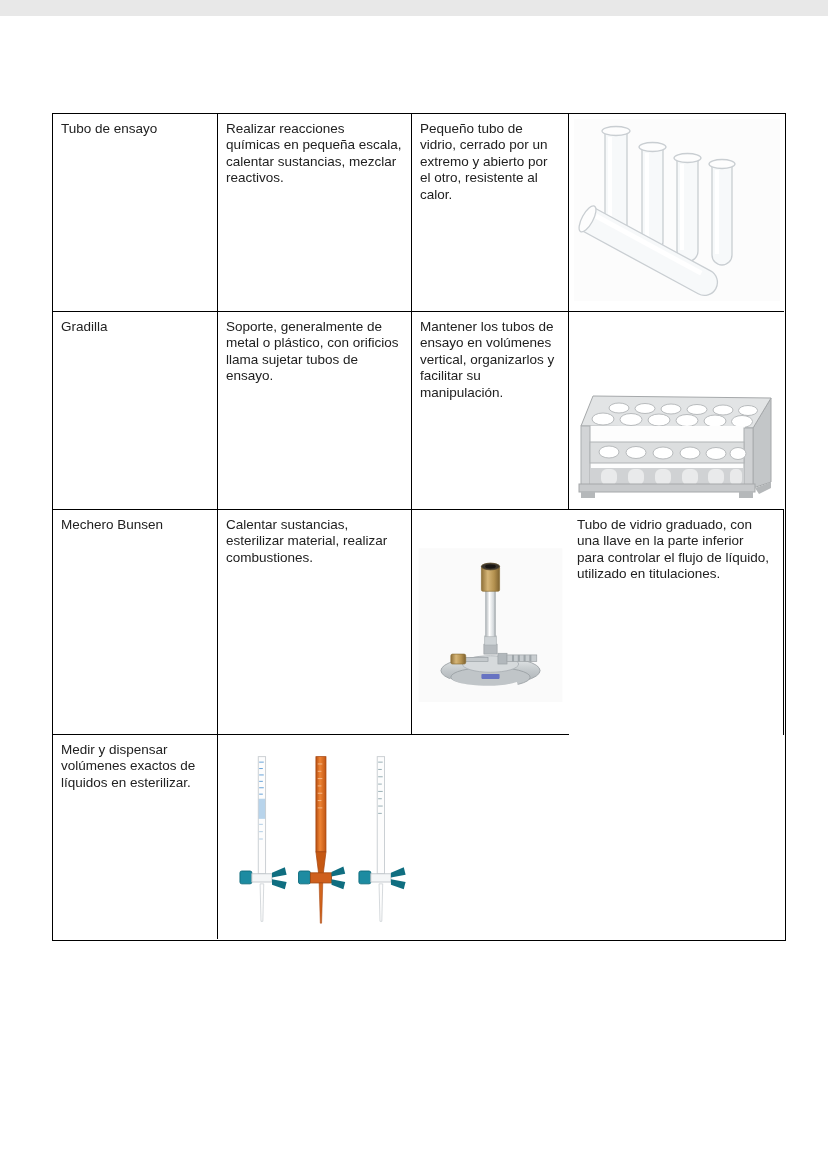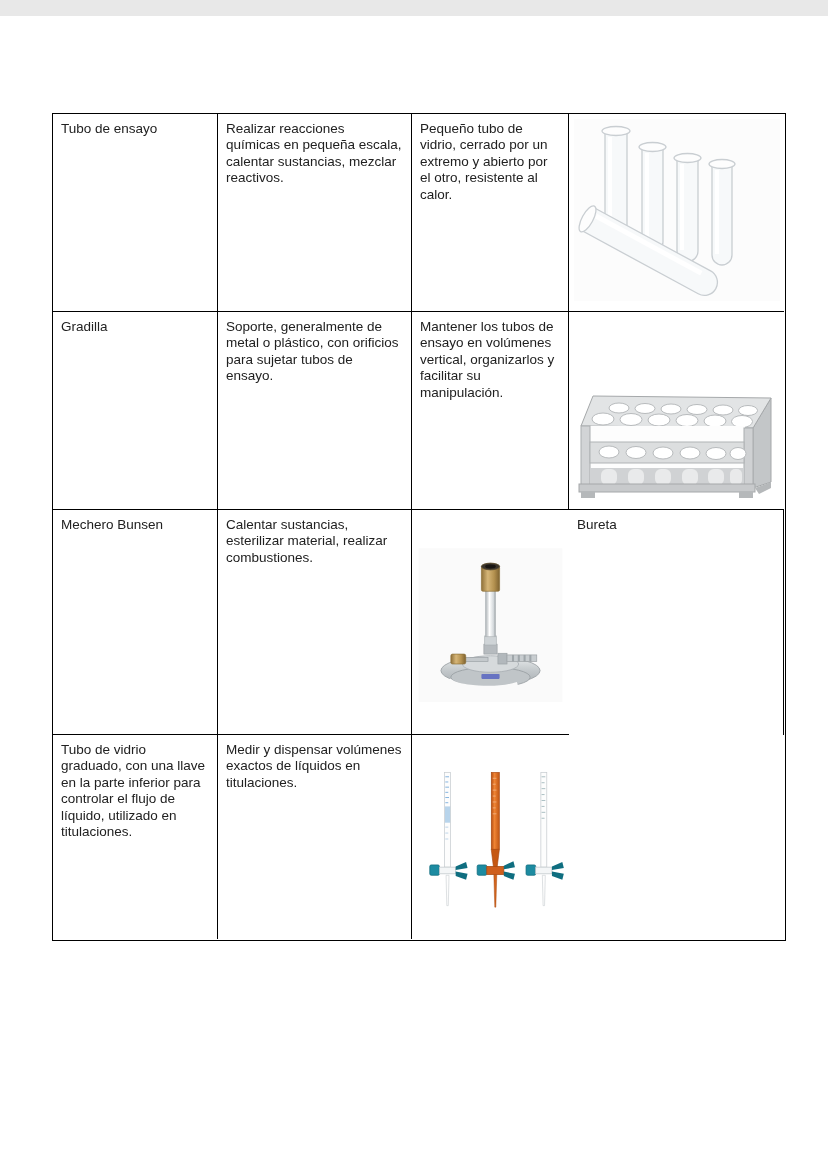--- a/index.html
+++ b/index.html
@@ -86,21 +86,21 @@
             <rect x="10" y="-9" width="120" height="5" fill="#ffffff" stroke="none" opacity="0.9"></rect>
           </g>
         </g>
       </svg>
     </div>
 
     <div class="cell txt">
       <span>Gradilla</span>
     </div>
     <div class="cell txt">
-      <span>Soporte, generalmente de metal o plástico, con orificios para sujetar tubos de ensayo.</span>
+      <span>Soporte, generalmente de metal o plástico, con orificios llama sujetar tubos de ensayo.</span>
     </div>
     <div class="cell txt">
       <span>Mantener los tubos de ensayo en volúmenes vertical, organizarlos y facilitar su manipulación.</span>
     </div>
     <div class="cell last-col imgcell">
       <svg class="m52" width="200" height="136" viewBox="0 0 200 136" role="img" aria-label="test-tube-rack-photo">
 
         <polygon points="176,64 194,34 194,118 176,124" fill="#c3c6c8" stroke="#a5a8aa" stroke-width="1"></polygon>
 
         <polygon points="16,32 194,34 176,64 4,62" fill="#e2e4e5" stroke="#a5a8aa" stroke-width="1"></polygon>
@@ -208,27 +208,24 @@
         <rect x="89" y="52" width="12" height="57" fill="url(#tubeG)" stroke="#b0b5b8" stroke-width="0.8"></rect>
 
         <rect x="84" y="24" width="22" height="30" rx="2" fill="url(#brassG)" stroke="#8a6d35" stroke-width="0.8"></rect>
         <ellipse cx="95" cy="24" rx="11" ry="4" fill="#4a4публ440" stroke="#6b5a3a" stroke-width="0.8"></ellipse>
         <ellipse cx="95" cy="24" rx="11" ry="4" fill="#3a342c" stroke="#6b5a3a" stroke-width="0.8"></ellipse>
         <ellipse cx="95" cy="24" rx="6.5" ry="2.4" fill="#191613"></ellipse>
       </svg>
     </div>
 
     <div class="cell txt last-row">
-      <span>Bureta</span>
+      <span>Tubo de vidrio graduado, con una llave en la parte inferior para controlar el flujo de líquido, utilizado en titulaciones.</span>
     </div>
     <div class="cell txt last-row">
-      <span>Tubo de vidrio graduado, con una llave en la parte inferior para controlar el flujo de líquido, utilizado en titulaciones.</span>
-    </div>
-    <div class="cell txt last-row">
-      <span>Medir y dispensar volúmenes exactos de líquidos en titulaciones.</span>
+      <span>Medir y dispensar volúmenes exactos de líquidos en esterilizar.</span>
     </div>
     <div class="cell last-col last-row imgcell">
       <svg class="m8" width="212" height="192" viewBox="0 0 212 192" role="img" aria-label="burettes-photo">
         <defs>
           <linearGradient id="amberG" x1="0" y1="0" x2="1" y2="0">
             <stop offset="0" stop-color="#b54e12"></stop>
               <stop offset="0.4" stop-color="#ef8434"></stop>
             <stop offset="1" stop-color="#c05513"></stop>
           </linearGradient>
         </defs>

